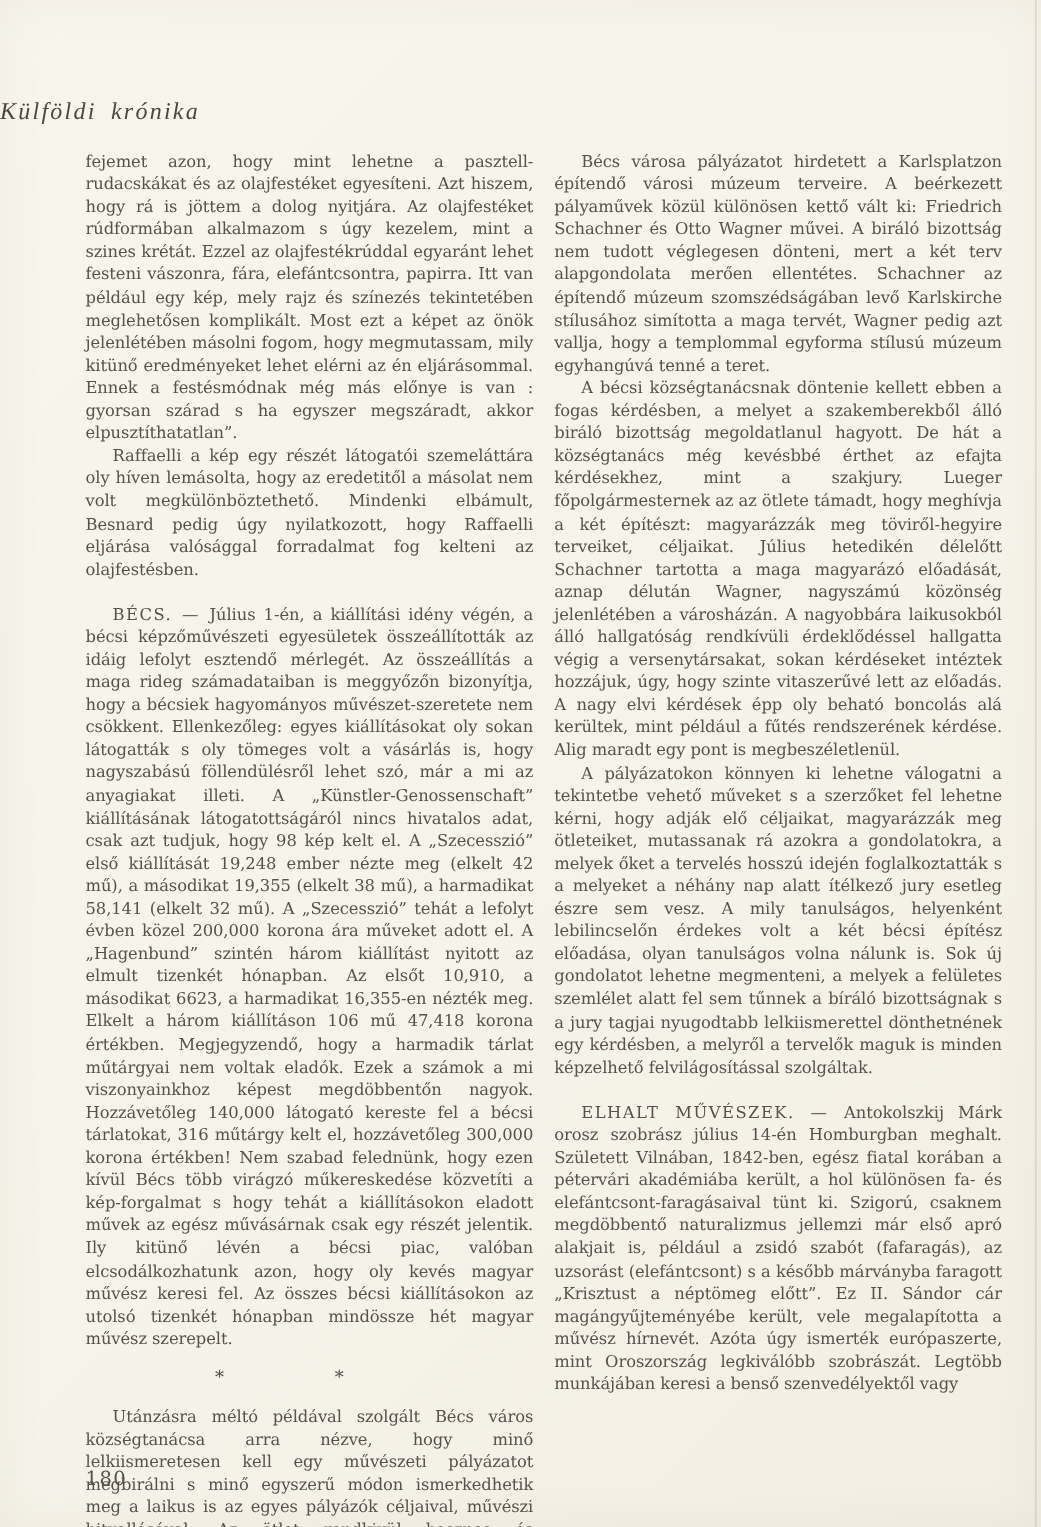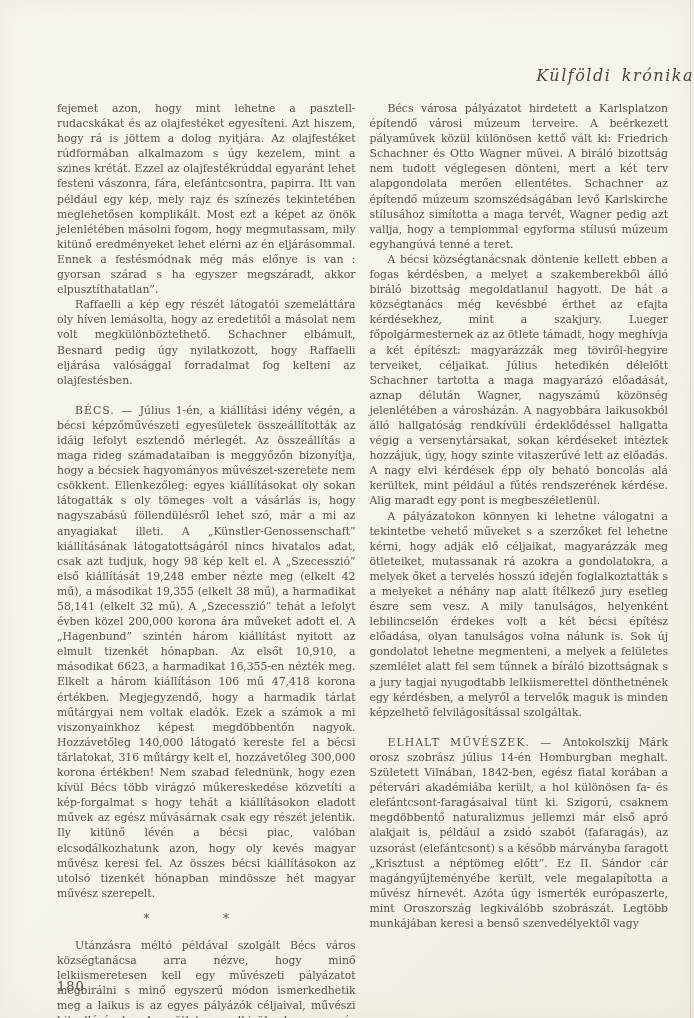--- a/index.html
+++ b/index.html
@@ -15,26 +15,27 @@
     overflow:hidden;
     box-shadow:inset 0 0 30px rgba(140,125,95,0.08);
   }
   .page::after{
     content:"";
     position:absolute;right:3px;top:0;bottom:0;width:1px;
     background:rgba(120,108,85,0.18);
   }
   .header{
     padding-top:66px;
-    text-align:right;
+    text-align:left;
     font-style:italic;
     font-size:16px;
     letter-spacing:1.5px;
     word-spacing:4px;
     color:#4c4840;
+    font-family:Liberation Serif, serif;
   }
   .columns{
     display:flex;
     gap:14px;
     margin:16px 26px 0 57px;
   }
   .col{
     width:300px;
     font-size:10.9px;
     line-height:15.1px;
@@ -64,21 +65,21 @@
 </style>
 </head>
 <body>
 
 <div class="page">
   <div class="header">Külföldi krónika</div>
 
   <div class="columns">
     <div class="col" id="col-left">
         <p class="para">fejemet azon, hogy mint lehetne a pasztell-rudacskákat és az olajfestéket egyesíteni. Azt hiszem, hogy rá is jöttem a dolog nyitjára. Az olajfestéket rúdformában alkalmazom s úgy kezelem, mint a szines krétát. Ezzel az olajfestékrúddal egyaránt lehet festeni vászonra, fára, elefántcsontra, papirra. Itt van például egy kép, mely rajz és színezés tekintetében meglehetősen komplikált. Most ezt a képet az önök jelenlétében másolni fogom, hogy megmutassam, mily kitünő eredményeket lehet elérni az én eljárásommal. Ennek a festésmódnak még más előnye is van : gyorsan szárad s ha egyszer megszáradt, akkor elpusztíthatatlan”.</p>
-        <p class="para indent">Raffaelli a kép egy részét látogatói szemeláttára oly híven lemásolta, hogy az eredetitől a másolat nem volt megkülönböztethető. Schachner elbámult, Besnard pedig úgy nyilatkozott, hogy Raffaelli eljárása valósággal forradalmat fog kelteni az olajfestésben.</p>
+        <p class="para indent">Raffaelli a kép egy részét látogatói szemeláttára oly híven lemásolta, hogy az eredetitől a másolat nem volt megkülönböztethető. Mindenki elbámult, Besnard pedig úgy nyilatkozott, hogy Raffaelli eljárása valósággal forradalmat fog kelteni az olajfestésben.</p>
         <p class="para indent spaced"><span class="lead">BÉCS. — </span>Július 1-én, a kiállítási idény végén, a bécsi képzőművészeti egyesületek összeállították az idáig lefolyt esztendő mérlegét. Az összeállítás a maga rideg számadataiban is meggyőzőn bizonyítja, hogy a bécsiek hagyományos művészet-szeretete nem csökkent. Ellenkezőleg: egyes kiállításokat oly sokan látogatták s oly tömeges volt a vásárlás is, hogy nagyszabású föllendülésről lehet szó, már a mi az anyagiakat illeti. A „Künstler-Genossenschaft” kiállításának látogatottságáról nincs hivatalos adat, csak azt tudjuk, hogy 98 kép kelt el. A „Szecesszió” első kiállítását 19,248 ember nézte meg (elkelt 42 mű), a másodikat 19,355 (elkelt 38 mű), a harmadikat 58,141 (elkelt 32 mű). A „Szecesszió” tehát a lefolyt évben közel 200,000 korona ára műveket adott el. A „Hagenbund” szintén három kiállítást nyitott az elmult tizenkét hónapban. Az elsőt 10,910, a másodikat 6623, a harmadikat 16,355-en nézték meg. Elkelt a három kiállításon 106 mű 47,418 korona értékben. Megjegyzendő, hogy a harmadik tárlat műtárgyai nem voltak eladók. Ezek a számok a mi viszonyainkhoz képest megdöbbentőn nagyok. Hozzávetőleg 140,000 látogató kereste fel a bécsi tárlatokat, 316 műtárgy kelt el, hozzávetőleg 300,000 korona értékben! Nem szabad felednünk, hogy ezen kívül Bécs több virágzó műkereskedése közvetíti a kép-forgalmat s hogy tehát a kiállításokon eladott művek az egész művásárnak csak egy részét jelentik. Ily kitünő lévén a bécsi piac, valóban elcsodálkozhatunk azon, hogy oly kevés magyar művész keresi fel. Az összes bécsi kiállításokon az utolsó tizenkét hónapban mindössze hét magyar művész szerepelt.</p>
         <div class="separator">* *</div>
         <p class="para indent">Utánzásra méltó példával szolgált Bécs város községtanácsa arra nézve, hogy minő lelkiismeretesen kell egy művészeti pályázatot megbirálni s minő egyszerű módon ismerkedhetik meg a laikus is az egyes pályázók céljaival, művészi hitvallásával. Az ötlet rendkivül hasznos és tanulságos.</p>
       </div>
     <div class="col" id="col-right">
         <p class="para indent">Bécs városa pályázatot hirdetett a Karlsplatzon építendő városi múzeum terveire. A beérkezett pályaművek közül különösen kettő vált ki: Friedrich Schachner és Otto Wagner művei. A biráló bizottság nem tudott véglegesen dönteni, mert a két terv alapgondolata merően ellentétes. Schachner az építendő múzeum szomszédságában levő Karlskirche stílusához simította a maga tervét, Wagner pedig azt vallja, hogy a templommal egyforma stílusú múzeum egyhangúvá tenné a teret.</p>
         <p class="para indent">A bécsi községtanácsnak döntenie kellett ebben a fogas kérdésben, a melyet a szakemberekből álló biráló bizottság megoldatlanul hagyott. De hát a községtanács még kevésbbé érthet az efajta kérdésekhez, mint a szakjury. Lueger főpolgármesternek az az ötlete támadt, hogy meghívja a két építészt: magyarázzák meg töviről-hegyire terveiket, céljaikat. Július hetedikén délelőtt Schachner tartotta a maga magyarázó előadását, aznap délután Wagner, nagyszámú közönség jelenlétében a városházán. A nagyobbára laikusokból álló hallgatóság rendkívüli érdeklődéssel hallgatta végig a versenytársakat, sokan kérdéseket intéztek hozzájuk, úgy, hogy szinte vitaszerűvé lett az előadás. A nagy elvi kérdések épp oly beható boncolás alá kerültek, mint például a fűtés rendszerének kérdése. Alig maradt egy pont is megbeszéletlenül.</p>
         <p class="para indent">A pályázatokon könnyen ki lehetne válogatni a tekintetbe vehető műveket s a szerzőket fel lehetne kérni, hogy adják elő céljaikat, magyarázzák meg ötleteiket, mutassanak rá azokra a gondolatokra, a melyek őket a tervelés hosszú idején foglalkoztatták s a melyeket a néhány nap alatt ítélkező jury esetleg észre sem vesz. A mily tanulságos, helyenként lebilincselőn érdekes volt a két bécsi építész előadása, olyan tanulságos volna nálunk is. Sok új gondolatot lehetne megmenteni, a melyek a felületes szemlélet alatt fel sem tűnnek a bíráló bizottságnak s a jury tagjai nyugodtabb lelkiismerettel dönthetnének egy kérdésben, a melyről a tervelők maguk is minden képzelhető felvilágosítással szolgáltak.</p>
         <p class="para indent spaced"><span class="lead">ELHALT MŰVÉSZEK. — </span>Antokolszkij Márk orosz szobrász július 14-én Homburgban meghalt. Született Vilnában, 1842-ben, egész fiatal korában a pétervári akadémiába került, a hol különösen fa- és elefántcsont-faragásaival tünt ki. Szigorú, csaknem megdöbbentő naturalizmus jellemzi már első apró alakjait is, például a zsidó szabót (fafaragás), az uzsorást (elefántcsont) s a később márványba faragott „Krisztust a néptömeg előtt”. Ez II. Sándor cár magángyűjteményébe került, vele megalapította a művész hírnevét. Azóta úgy ismerték európaszerte, mint Oroszország legkiválóbb szobrászát. Legtöbb munkájában keresi a benső szenvedélyektől vagy</p>
       </div>

